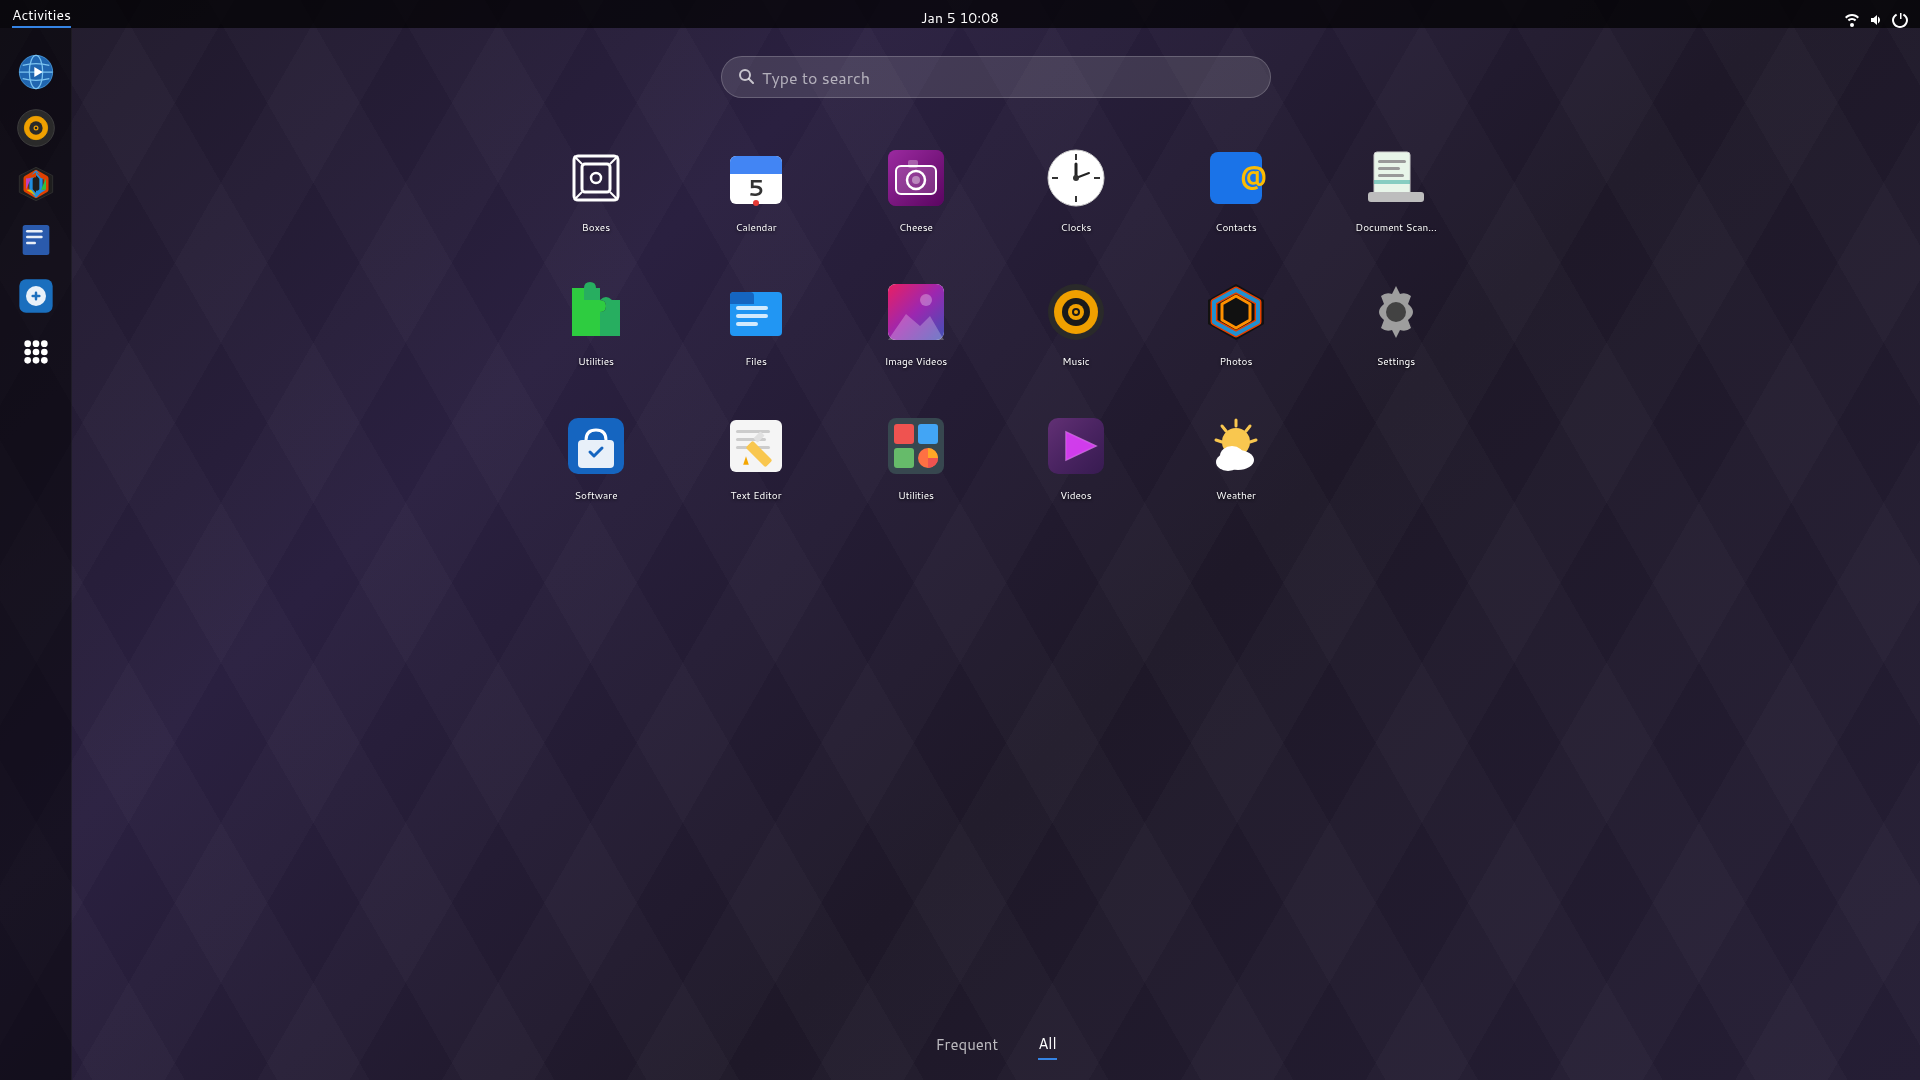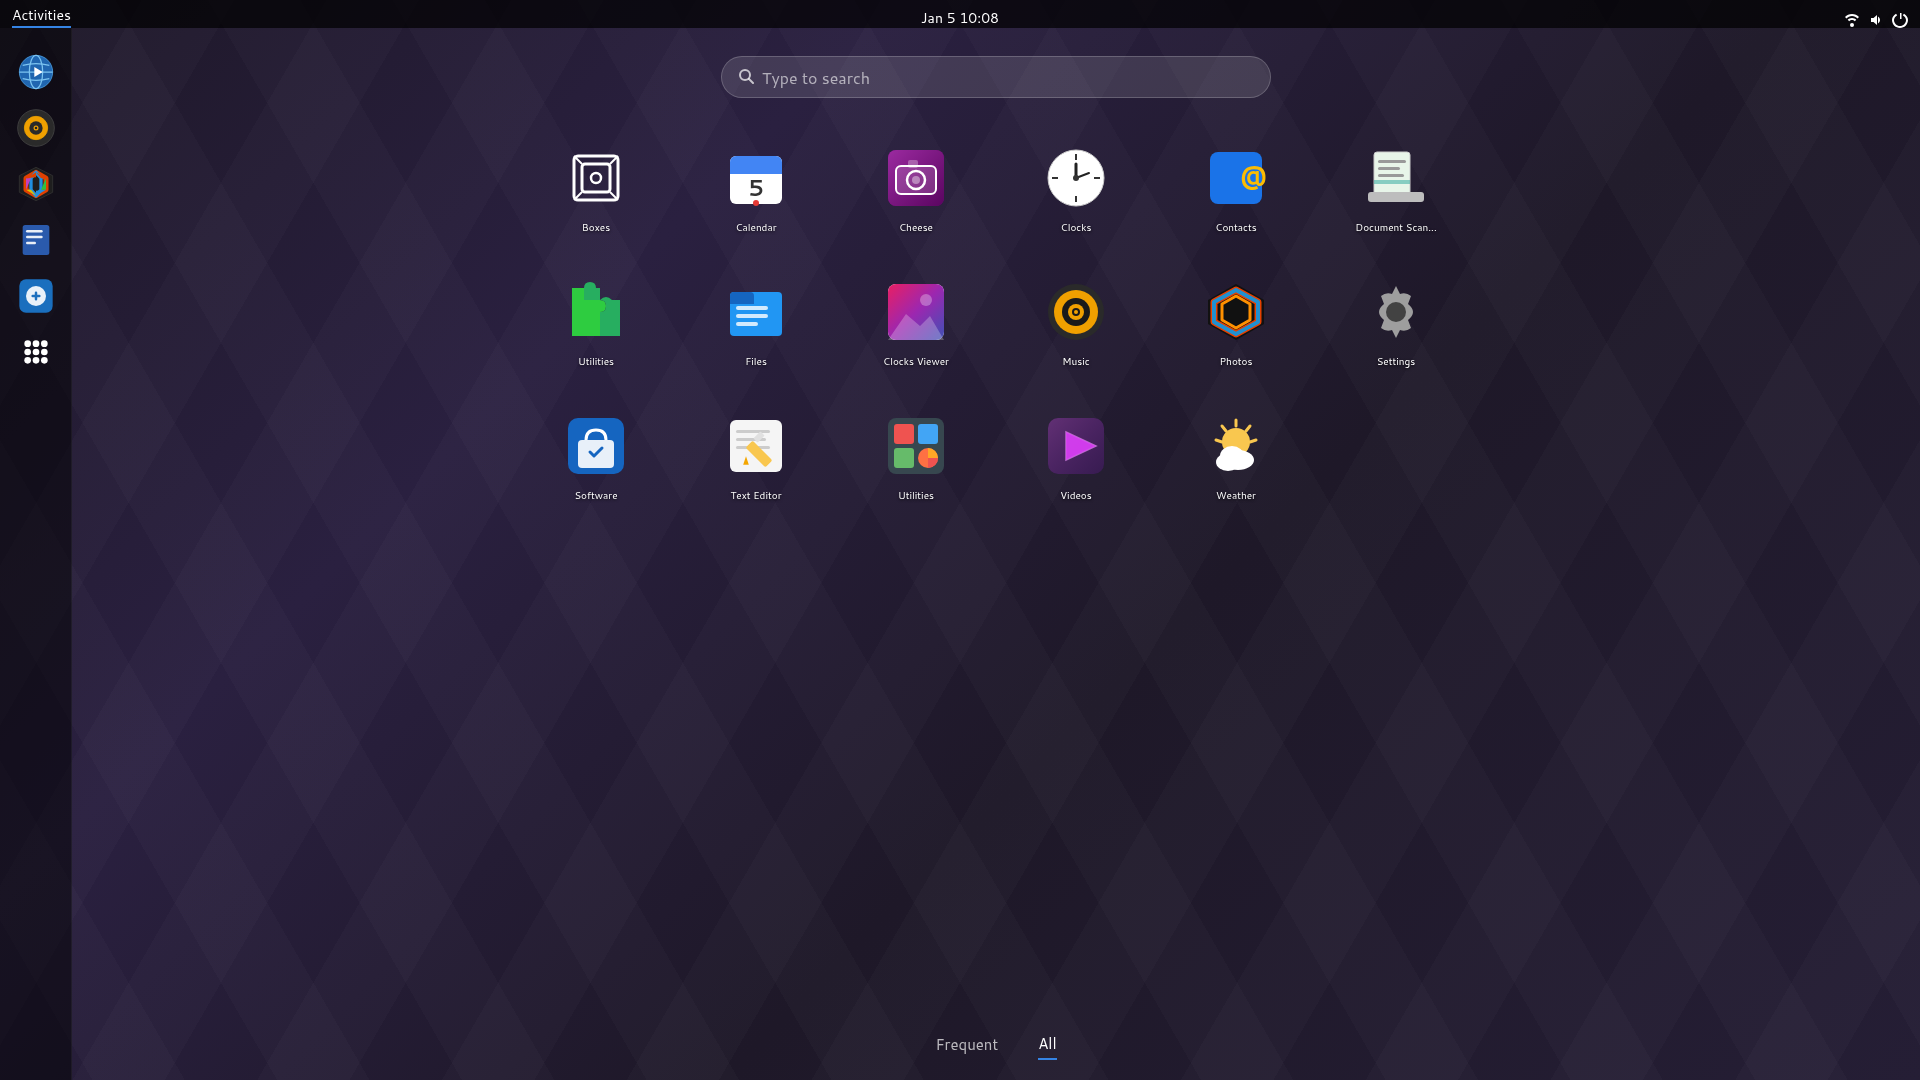--- a/index.html
+++ b/index.html
@@ -476,21 +476,21 @@
                 <stop offset="0%" stop-color="#e91e63"></stop>
                 <stop offset="50%" stop-color="#9c27b0"></stop>
                 <stop offset="100%" stop-color="#3f51b5"></stop>
               </linearGradient>
             </defs>
             <rect x="2" y="2" width="56" height="56" rx="8" fill="url(#img-grad)"></rect>
             <circle cx="40" cy="18" r="6" fill="rgba(255,255,255,0.3)"></circle>
             <polygon points="2,58 20,32 34,44 44,34 58,58" fill="rgba(255,255,255,0.25)"></polygon>
           </svg>
         </div>
-        <span class="app-name">Clocks Viewer</span>
+        <span class="app-name">Image Videos</span>
       </div>
 
 
       <div class="app-item">
         <div class="app-icon">
           <svg viewBox="0 0 60 60" xmlns="http://www.w3.org/2000/svg" width="60" height="60">
             <circle cx="30" cy="30" r="28" fill="#2a2a2a"></circle>
             <circle cx="30" cy="30" r="22" fill="#f0a000"></circle>
             <circle cx="30" cy="30" r="14" fill="#1a1a1a"></circle>
             <circle cx="30" cy="30" r="8" fill="#f0a000"></circle>

